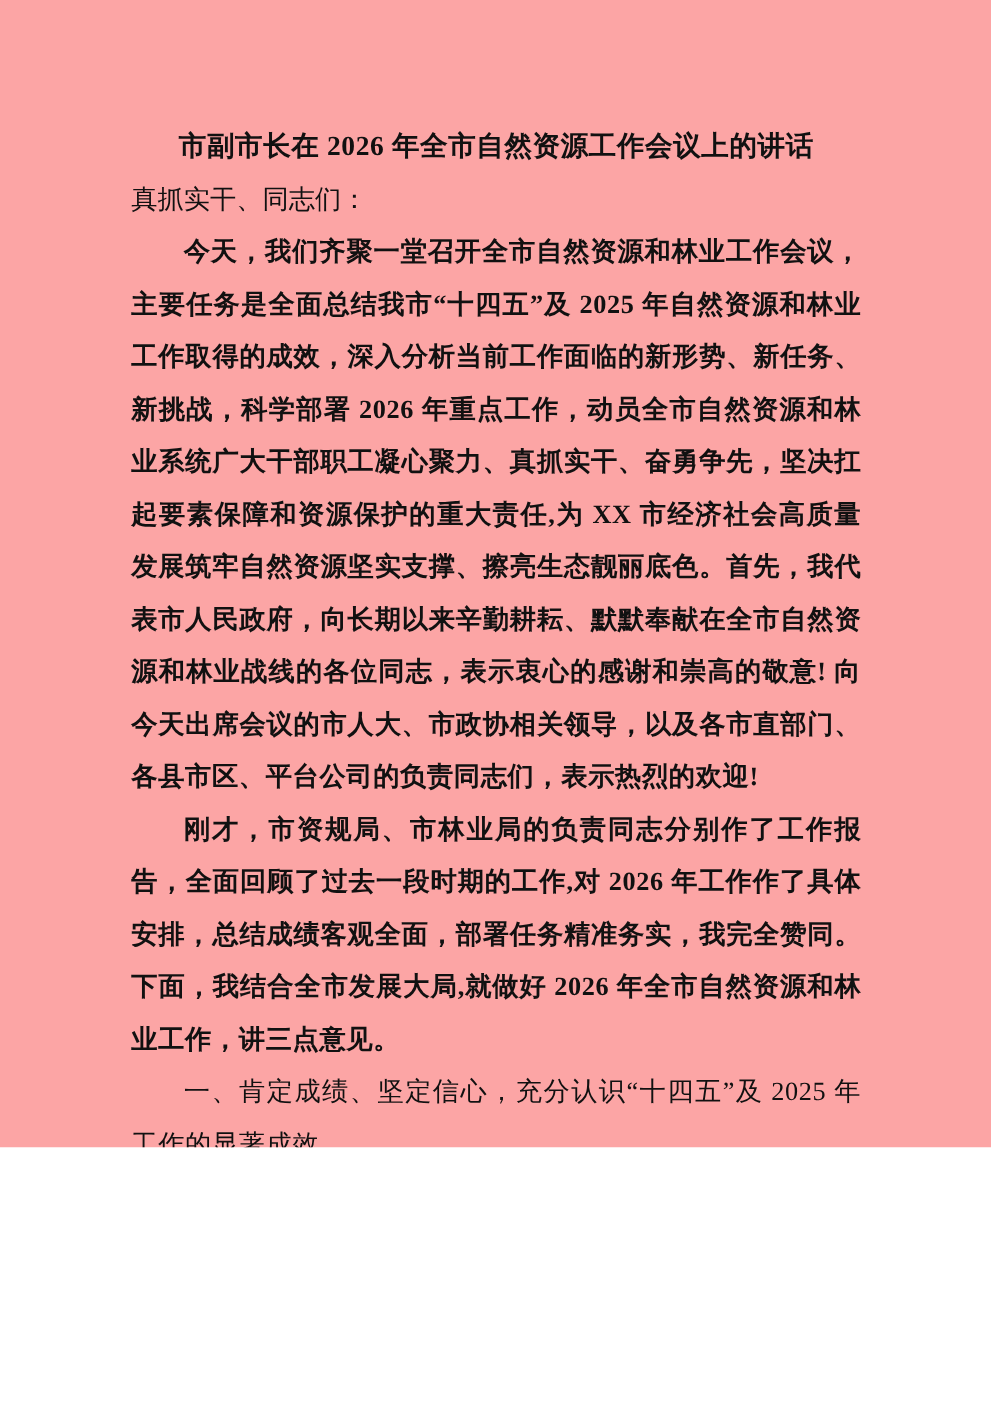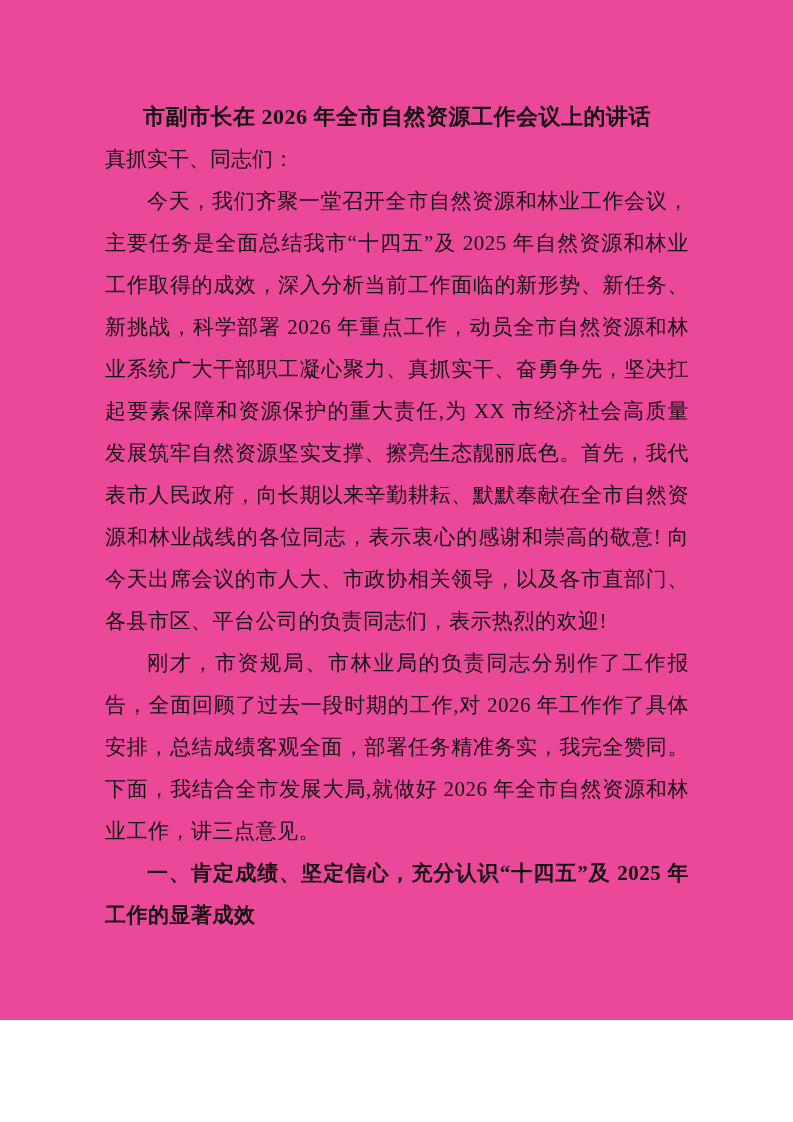--- a/index.html
+++ b/index.html
@@ -3,23 +3,23 @@
 <meta charset="utf-8">
 <style>
   html, body {
     margin: 0;
     padding: 0;
     background: #ffffff;
   }
   .page {
     position: relative;
     width: 793px;
-    height: 1020px;
+    height: 918px;
     margin: 0 auto;
-    background: #ec4899;
+    background: #fca5a5;
     box-sizing: border-box;
     padding: 96px 104px 0 105px;
     overflow: hidden;
     font-family: "Liberation Serif", "DejaVu Serif", serif;
     font-size: 21px;
     line-height: 42px;
     color: #111111;
   }
   .doc-title {
     margin: 0;
@@ -32,25 +32,26 @@
   .salutation {
     margin: 0;
     text-align: left;
   }
   .para {
     margin: 0;
     text-indent: 2em;
     text-align: justify;
     text-justify: inter-ideograph;
     letter-spacing: 0.5px;
+    font-weight: bold;
   }
   .section-heading {
     margin: 0;
     font-size: 21px;
-    font-weight: bold;
+    font-weight: normal;
     text-indent: 2em;
     text-align: justify;
     text-justify: inter-ideograph;
     line-height: 42px;
     letter-spacing: 0.5px;
   }
 </style>
 </head>
 <body>
 

